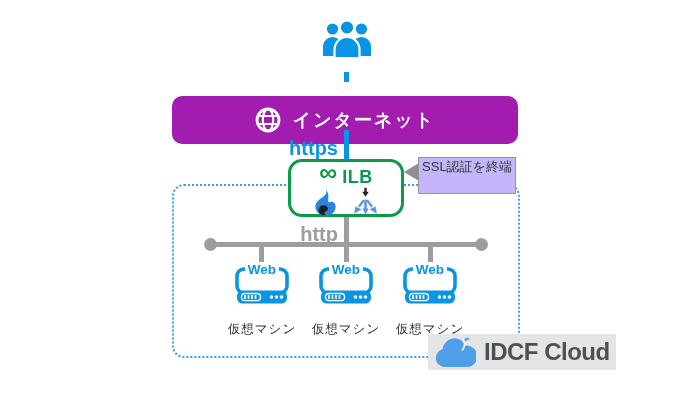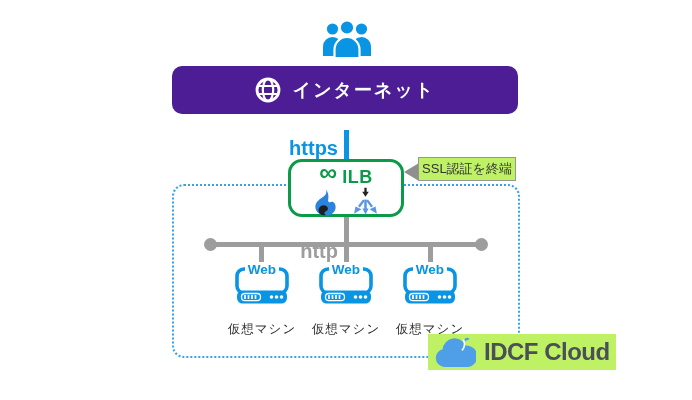--- a/index.html
+++ b/index.html
@@ -3,55 +3,55 @@
 <meta charset="utf-8">
 <style>
   html,body{margin:0;padding:0;background:#fff;}
   #stage{position:relative;width:692px;height:400px;background:#fff;overflow:hidden;
          font-family:"Liberation Sans","DejaVu Sans",sans-serif;}
   .abs{position:absolute;}
   
   .vline{position:absolute;width:5px;background:#0994e4;}
   .vline.gray{background:#9d9d9d;}
   
-  #internet-bar{position:absolute;left:172px;top:66px;width:346px;height:48px;
-    background:#4c1d95;border-radius:10px;display:flex;align-items:center;justify-content:center;gap:12px;}
+  #internet-bar{position:absolute;left:172px;top:96px;width:346px;height:48px;
+    background:#a21caf;border-radius:10px;display:flex;align-items:center;justify-content:center;gap:12px;}
   #internet-bar .bar-label{color:#fff;font-size:18px;font-weight:bold;letter-spacing:2px;}
   
   #cloud-zone{position:absolute;left:172px;top:184px;width:348px;height:174px;
     border:2px dotted #35a3e6;border-radius:12px;box-sizing:border-box;z-index:1;}
   
   #ilb-box{position:absolute;left:288px;top:159px;width:116px;height:58px;background:#fff;
     border:3px solid #0a9a48;border-radius:14px;box-sizing:border-box;z-index:3;
     display:flex;flex-direction:column;align-items:center;justify-content:center;}
   #ilb-head{display:flex;align-items:center;gap:5px;color:#0a9a48;line-height:1;}
   #ilb-head .inf{font-size:25px;font-weight:bold;position:relative;top:-1px;}
   #ilb-head .ilb-txt{font-size:18px;font-weight:bold;letter-spacing:.5px;margin-top:8px;}
   #ilb-icons{display:flex;align-items:flex-end;gap:12px;margin-top:1px;}
   
   .proto{position:absolute;left:276px;width:62px;text-align:right;font-size:20px;font-weight:bold;}
   .proto.https{color:#0994e4;}
   .proto.http{color:#9d9d9d;}
   
-  #ssl-bubble{position:absolute;left:418px;top:157px;width:98px;height:24px;background:#bef264;
+  #ssl-bubble{position:absolute;left:418px;top:157px;width:98px;height:37px;background:#c4b5fd;
     border:1px solid #969696;box-sizing:border-box;z-index:4;
-    display:flex;align-items:center;justify-content:center;font-size:13px;color:#333;}
+    display:flex;align-items:flex-start;justify-content:center;font-size:13px;color:#333;}
   #ssl-pointer{position:absolute;left:404px;top:163px;width:0;height:0;z-index:4;
     border-top:9px solid transparent;border-bottom:9px solid transparent;border-right:15px solid #8f8f8f;}
   
   #bus-line{position:absolute;left:207px;top:242px;width:278px;height:5px;background:#9d9d9d;z-index:2;}
   .bus-dot{position:absolute;width:13px;height:13px;border-radius:50%;background:#9d9d9d;top:238px;z-index:2;}
   
   .server{position:absolute;top:262px;width:84px;display:flex;flex-direction:column;align-items:center;z-index:2;justify-content:flex-end;}
   .server .vm-label{margin-top:15px;font-size:12.5px;color:#333;letter-spacing:1px;white-space:nowrap;}
   
   #users-label{position:absolute;left:297px;top:58px;width:100px;text-align:center;
     font-size:12px;color:#333;letter-spacing:1px;}
   
-  #idcf-logo{position:absolute;left:428px;top:334px;z-index:4;background:#bef264;padding:2px 6px;
+  #idcf-logo{position:absolute;left:428px;top:334px;z-index:4;background:#e5e5e5;padding:2px 6px;
     display:flex;align-items:center;gap:8px;}
   #idcf-logo .logo-text{font-size:24px;font-weight:bold;color:#4b5056;letter-spacing:-0.5px;white-space:nowrap;}
 </style>
 </head>
 <body>
 
 <div id="stage">
 
   <svg class="abs" style="left:322px;top:18px;" width="50" height="40" viewBox="0 0 50 40">
     <g fill="#0994e4">
@@ -108,21 +108,21 @@
       </svg>
     </div>
   </div>
 
   <div id="ssl-pointer"></div>
   <div id="ssl-bubble">
     <span>SSL認証を終端</span>
   </div>
 
   <div class="vline gray" style="left:344px;top:215px;height:30px;"></div>
-  <div class="proto http" style="top:240px;">http</div>
+  <div class="proto http" style="top:223px;">http</div>
 
   <div id="bus-line"></div>
   <div class="bus-dot" style="left:204px;"></div>
   <div class="bus-dot" style="left:475px;"></div>
   <div class="vline gray" style="left:259px;top:242px;height:21px;"></div>
   <div class="vline gray" style="left:344px;top:242px;height:21px;"></div>
   <div class="vline gray" style="left:428px;top:242px;height:21px;"></div>
 
   <div class="server" style="left:220px;">
     <svg width="56" height="44" viewBox="0 0 56 44">

